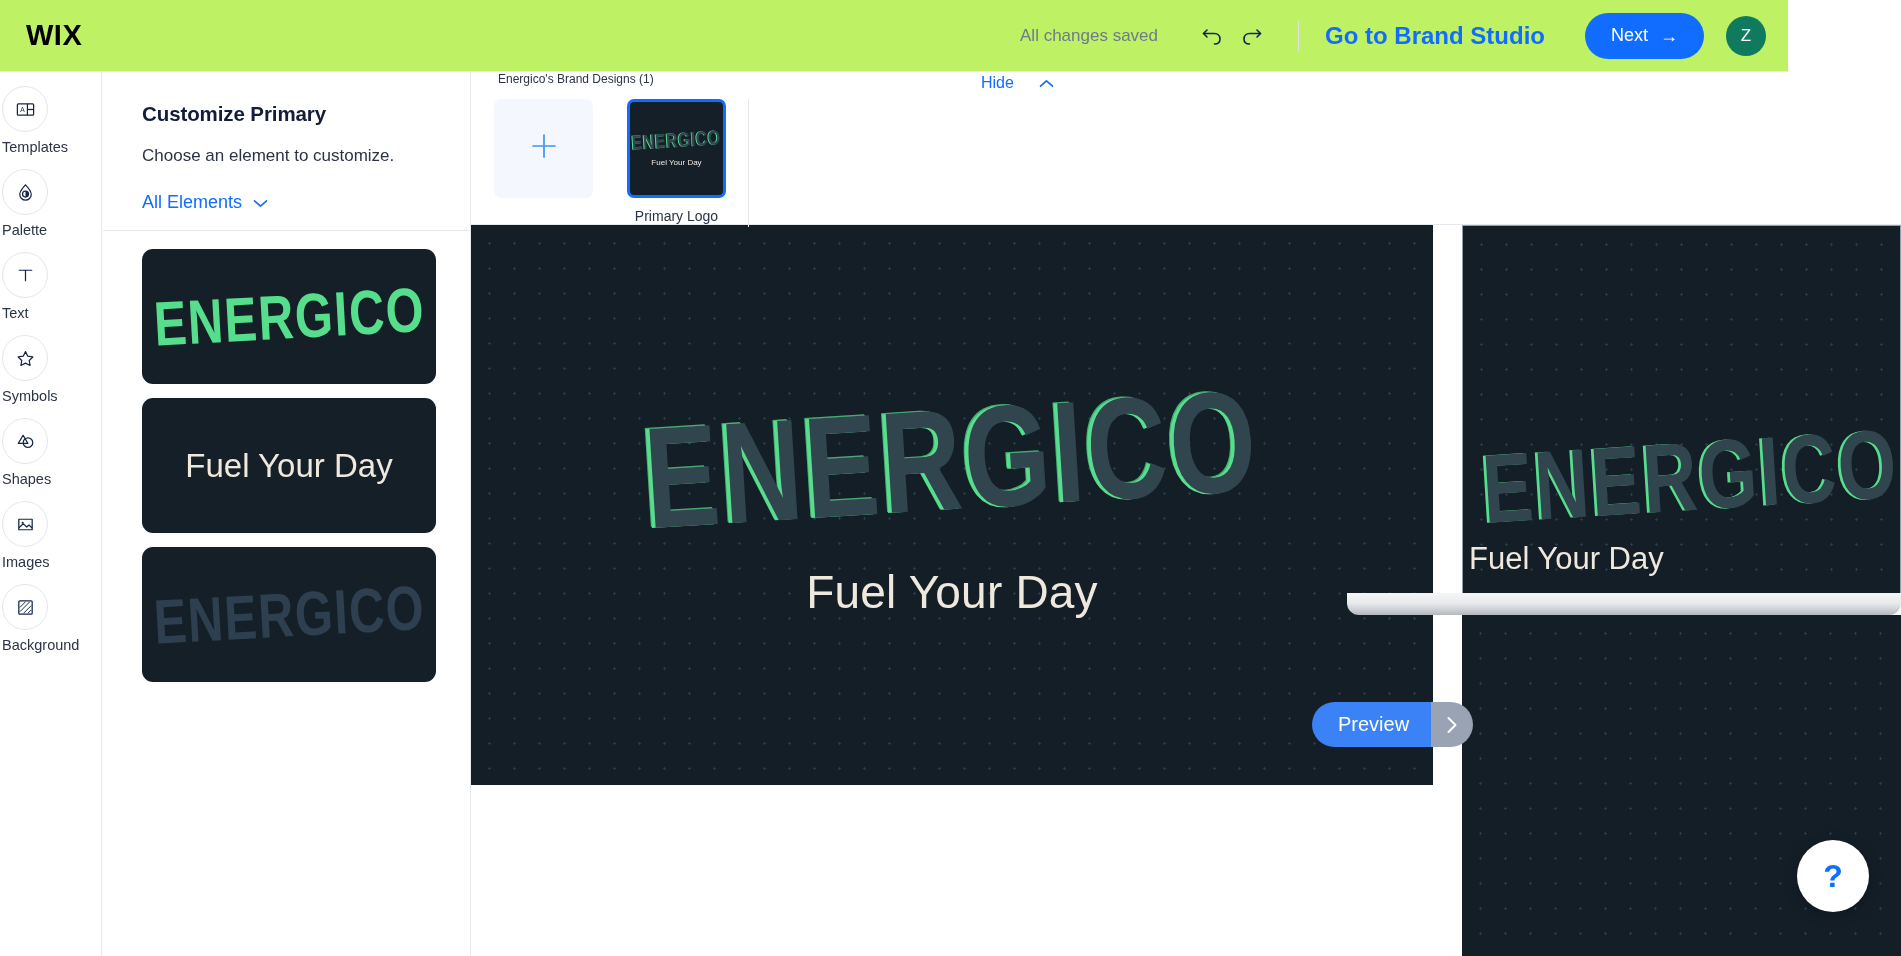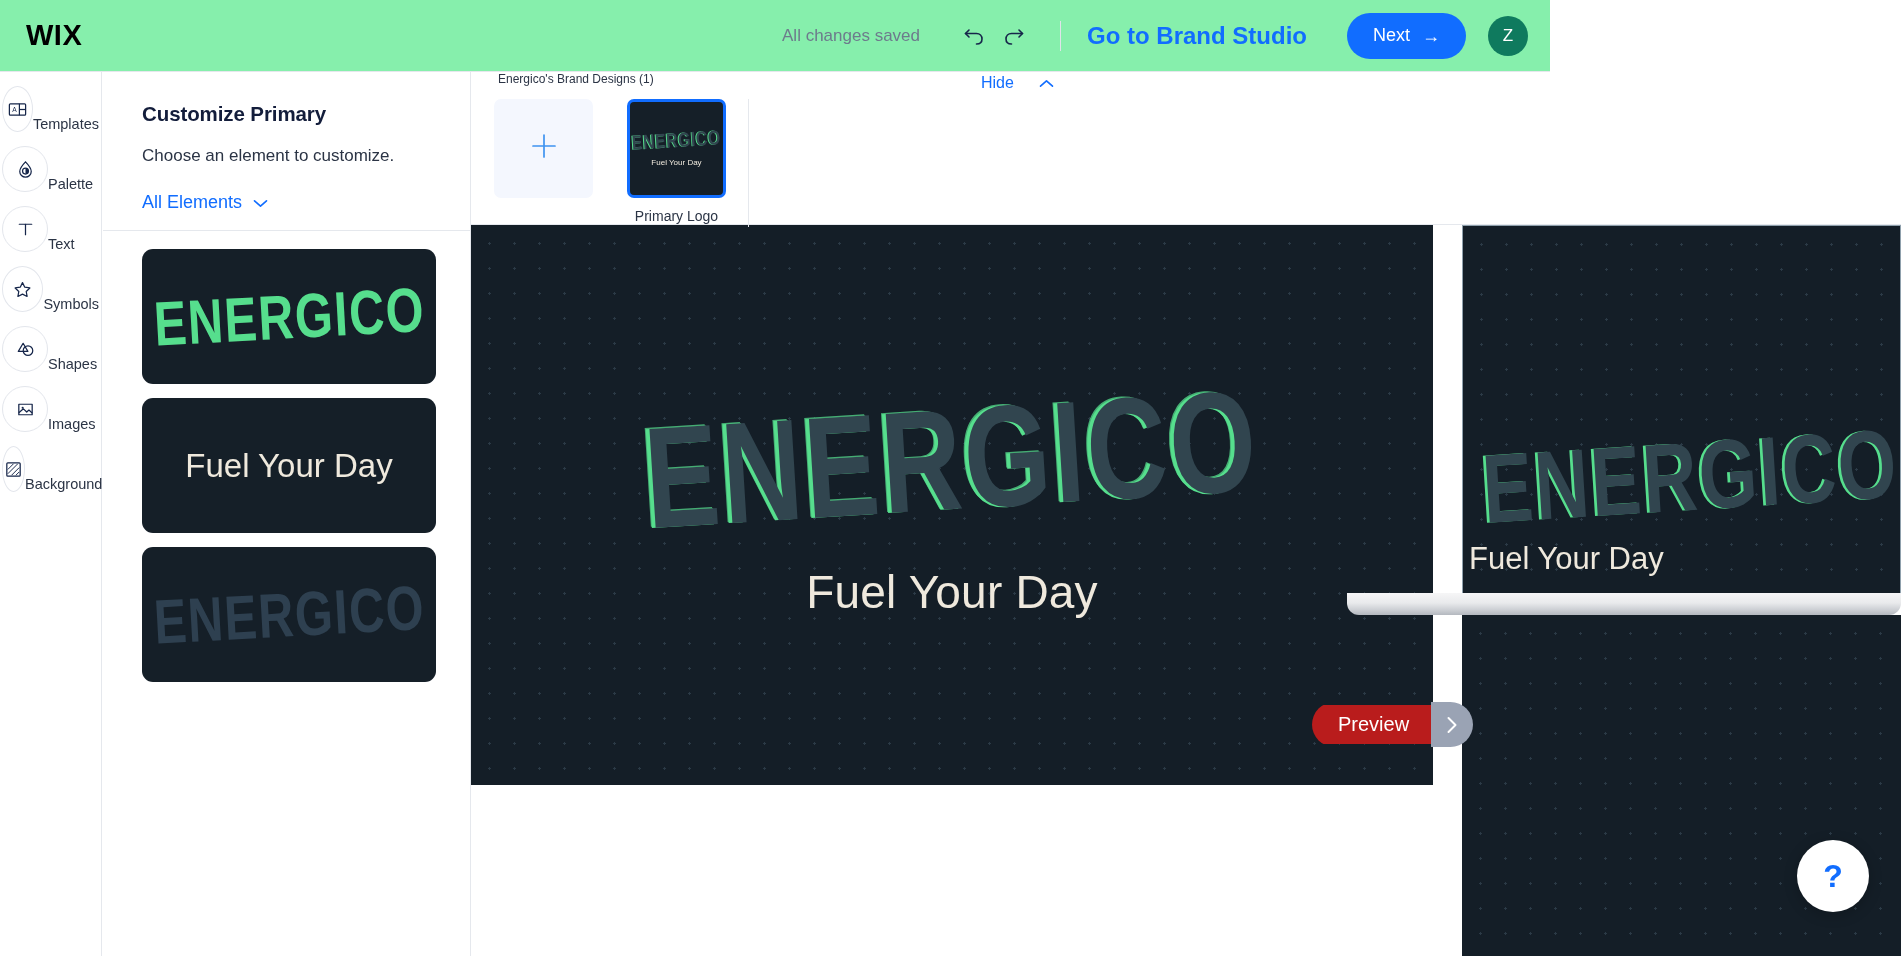--- a/index.html
+++ b/index.html
@@ -9,22 +9,22 @@
     background: #ffffff;
     font-family: "Liberation Sans", sans-serif;
     -webkit-font-smoothing: antialiased;
   }
 
   
   .app { position: relative; width: 1901px; height: 956px; background:#fff; }
 
   
   .header {
-    position: absolute; top:0; left:0; width:1550px; height:72px;
-    background:#86efac; border-bottom:1px solid #e5e8ed;
+    position: absolute; top:0; left:0; width:1788px; height:72px;
+    background:#bef264; border-bottom:1px solid #e5e8ed;
     display:flex; align-items:center; z-index:40;
   }
   .wix-logo {
     margin-left: 26px;
     font-size: 29px; font-weight: 700; letter-spacing: 0.5px;
     color:#000; font-family:"Liberation Sans", sans-serif;
   }
   .header-right {
     margin-left:auto; display:flex; align-items:center; gap:0;
     padding-right: 22px;
@@ -58,21 +58,21 @@
   }
 
   
   .rail {
     position:absolute; top:72px; left:0; width:102px; height:884px;
     background:#fff; border-right:1px solid #e5e8ed;
     display:flex; flex-direction:column; align-items:center; padding-top:14px;
     z-index:30;
   }
   .rail-item {
-    width:97px; display:flex; flex-direction:row; align-items:flex-end;
+    width:97px; display:flex; flex-direction:column; align-items:flex-start;
     margin-bottom:14px; cursor:pointer;
   }
   .rail-icon {
     width:46px; height:46px; border-radius:50%; border:1px solid #e3e6ec;
     display:flex; align-items:center; justify-content:center; color:#16264a;
     background:#fff;
   }
   .rail-label {
     margin-top:7px; font-size:14.5px; color:#2b3445; white-space:nowrap;
   }
@@ -184,22 +184,22 @@
     background-position: 6px 6px;
   }
 
   
   .preview-pill {
     position:absolute; left:841px; top:477px; height:45px;
     display:flex; align-items:center; border-radius:23px; overflow:hidden;
     cursor:pointer; z-index:20;
   }
   .preview-label {
-    background:#b91c1c; color:#ffffff; font-size:20px;
-    padding:0 22px 0 26px; height:39px; display:flex; align-items:center;
+    background:#3b82f6; color:#ffffff; font-size:20px;
+    padding:0 22px 0 26px; height:45px; display:flex; align-items:center;
   }
   .preview-arrow {
     background:#9aa3b4; color:#ffffff; width:42px; height:45px;
     display:flex; align-items:center; justify-content:center; font-size:22px;
   }
 
   
   .help-fab {
     position:absolute; right:32px; bottom:44px; width:72px; height:72px;
     border-radius:50%; background:#ffffff; box-shadow:0 3px 14px rgba(0,0,0,0.22);

